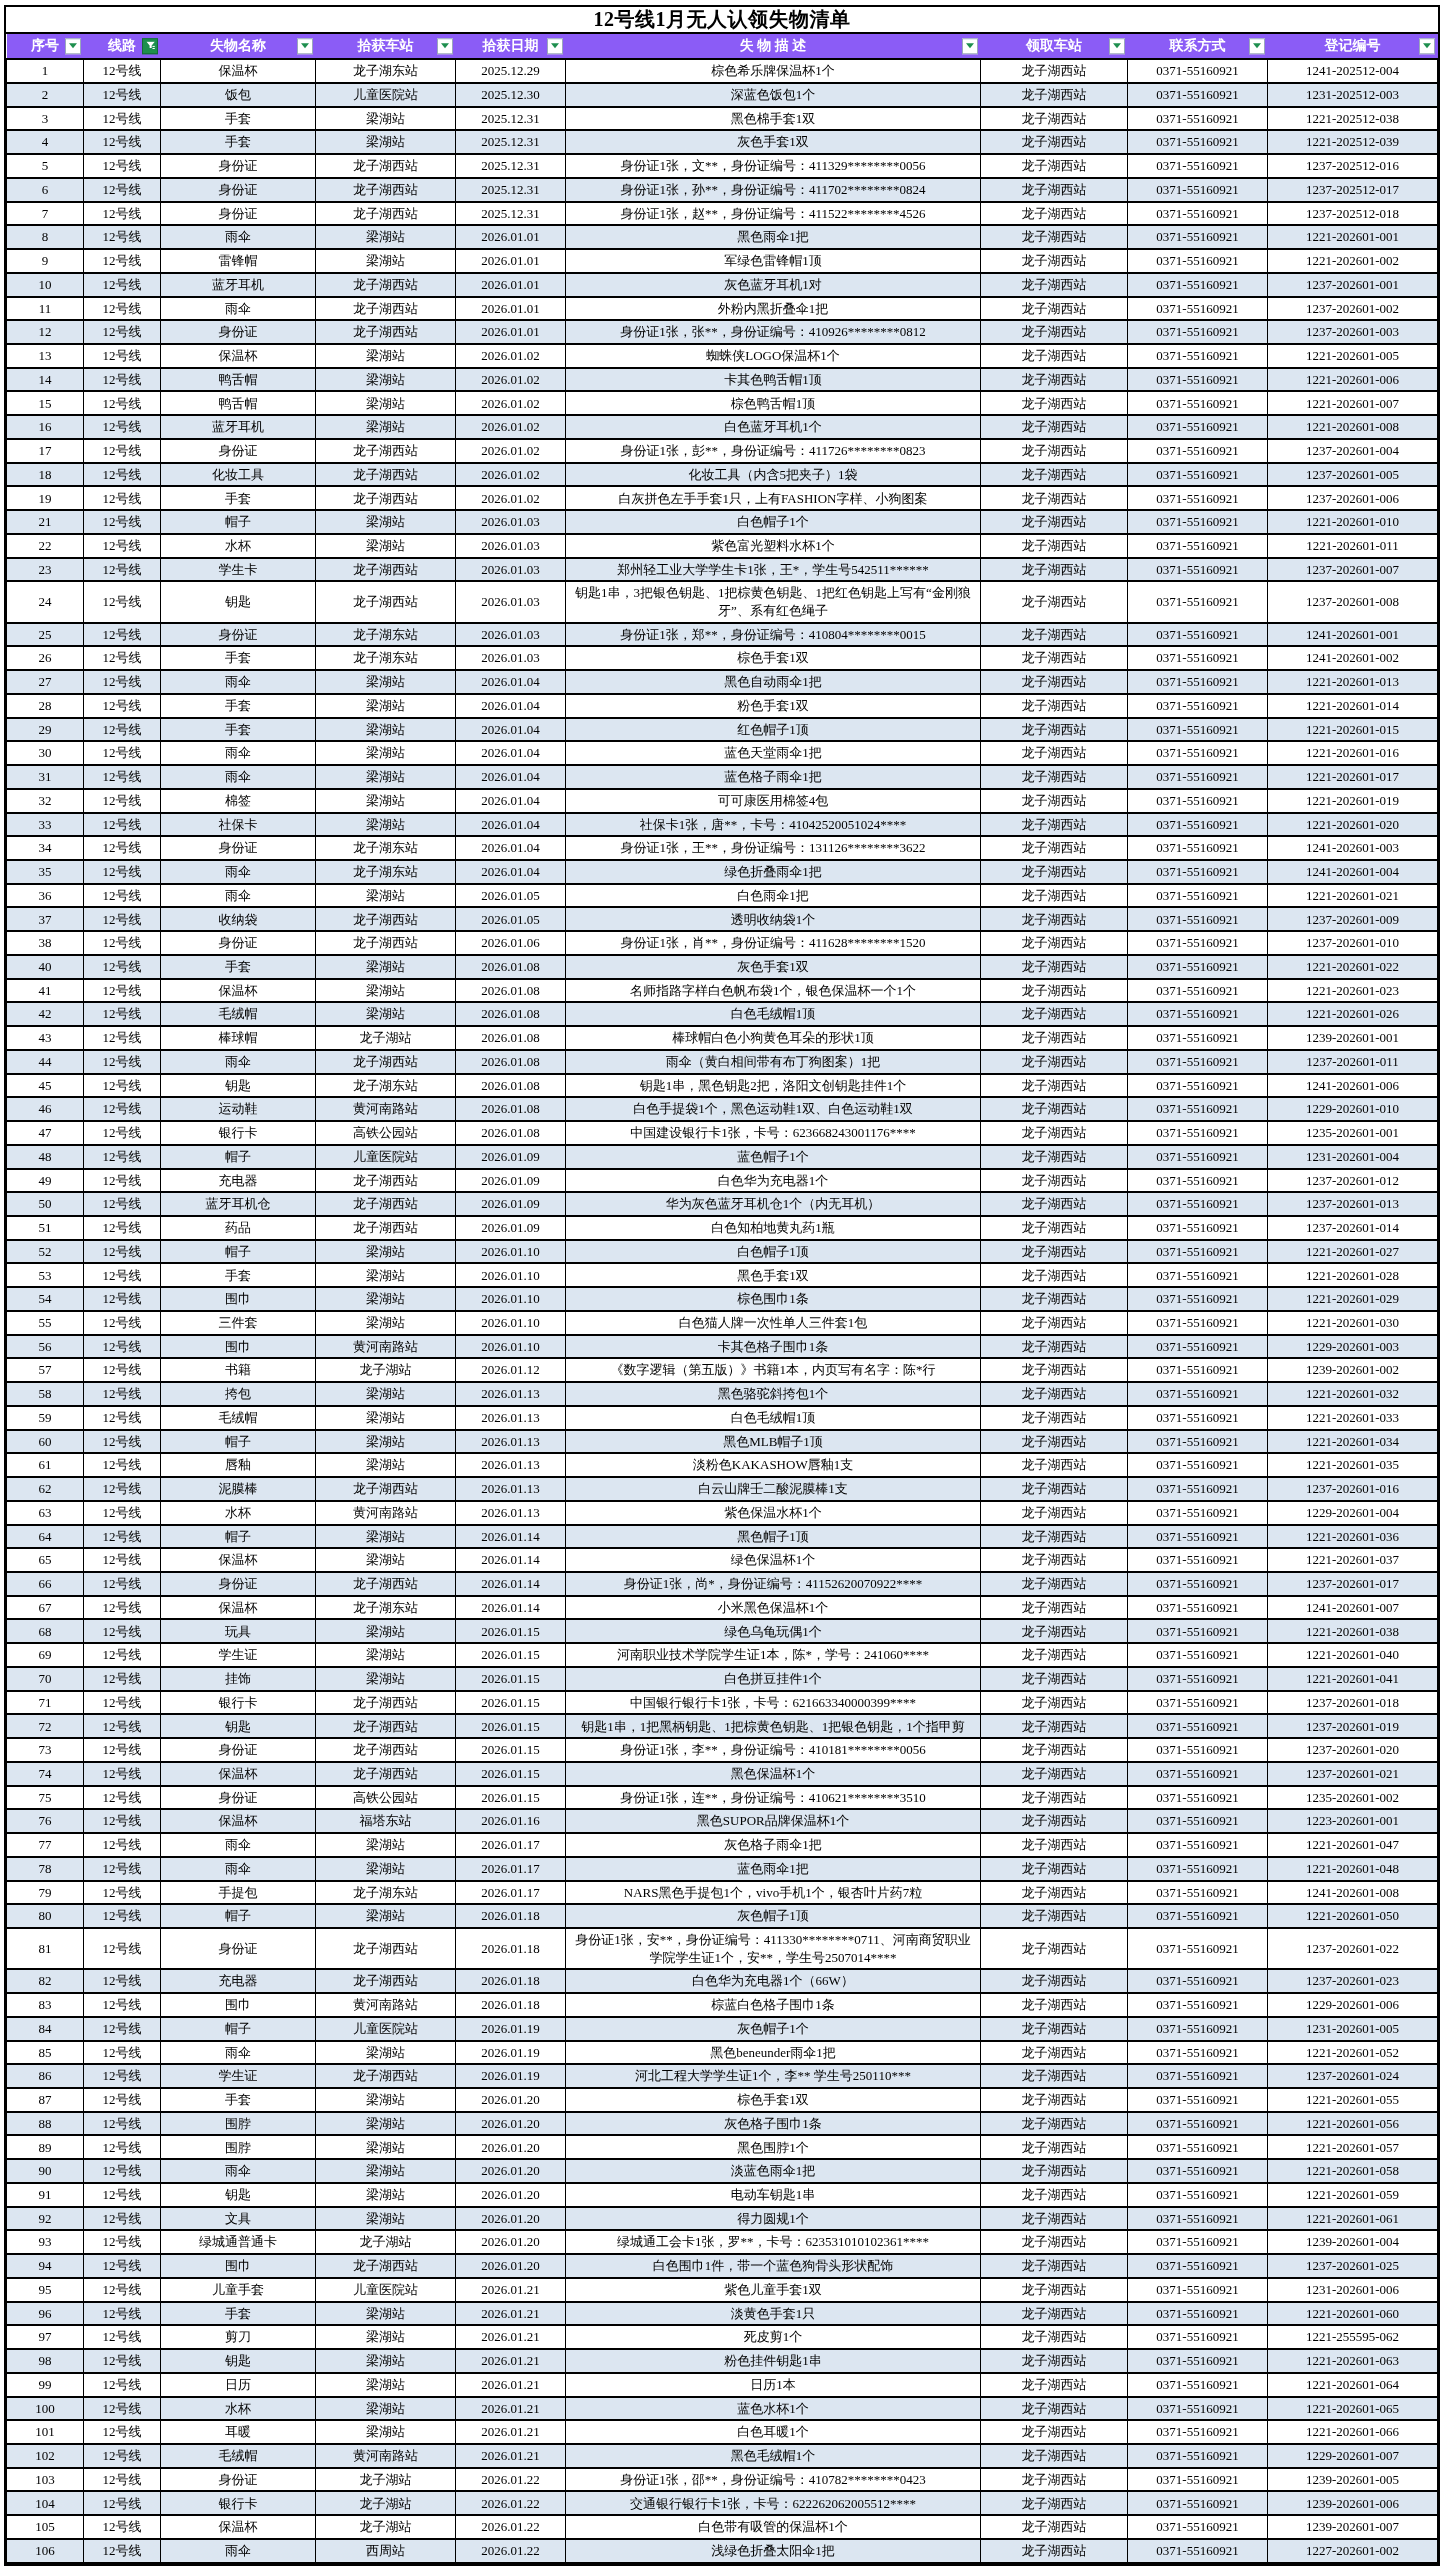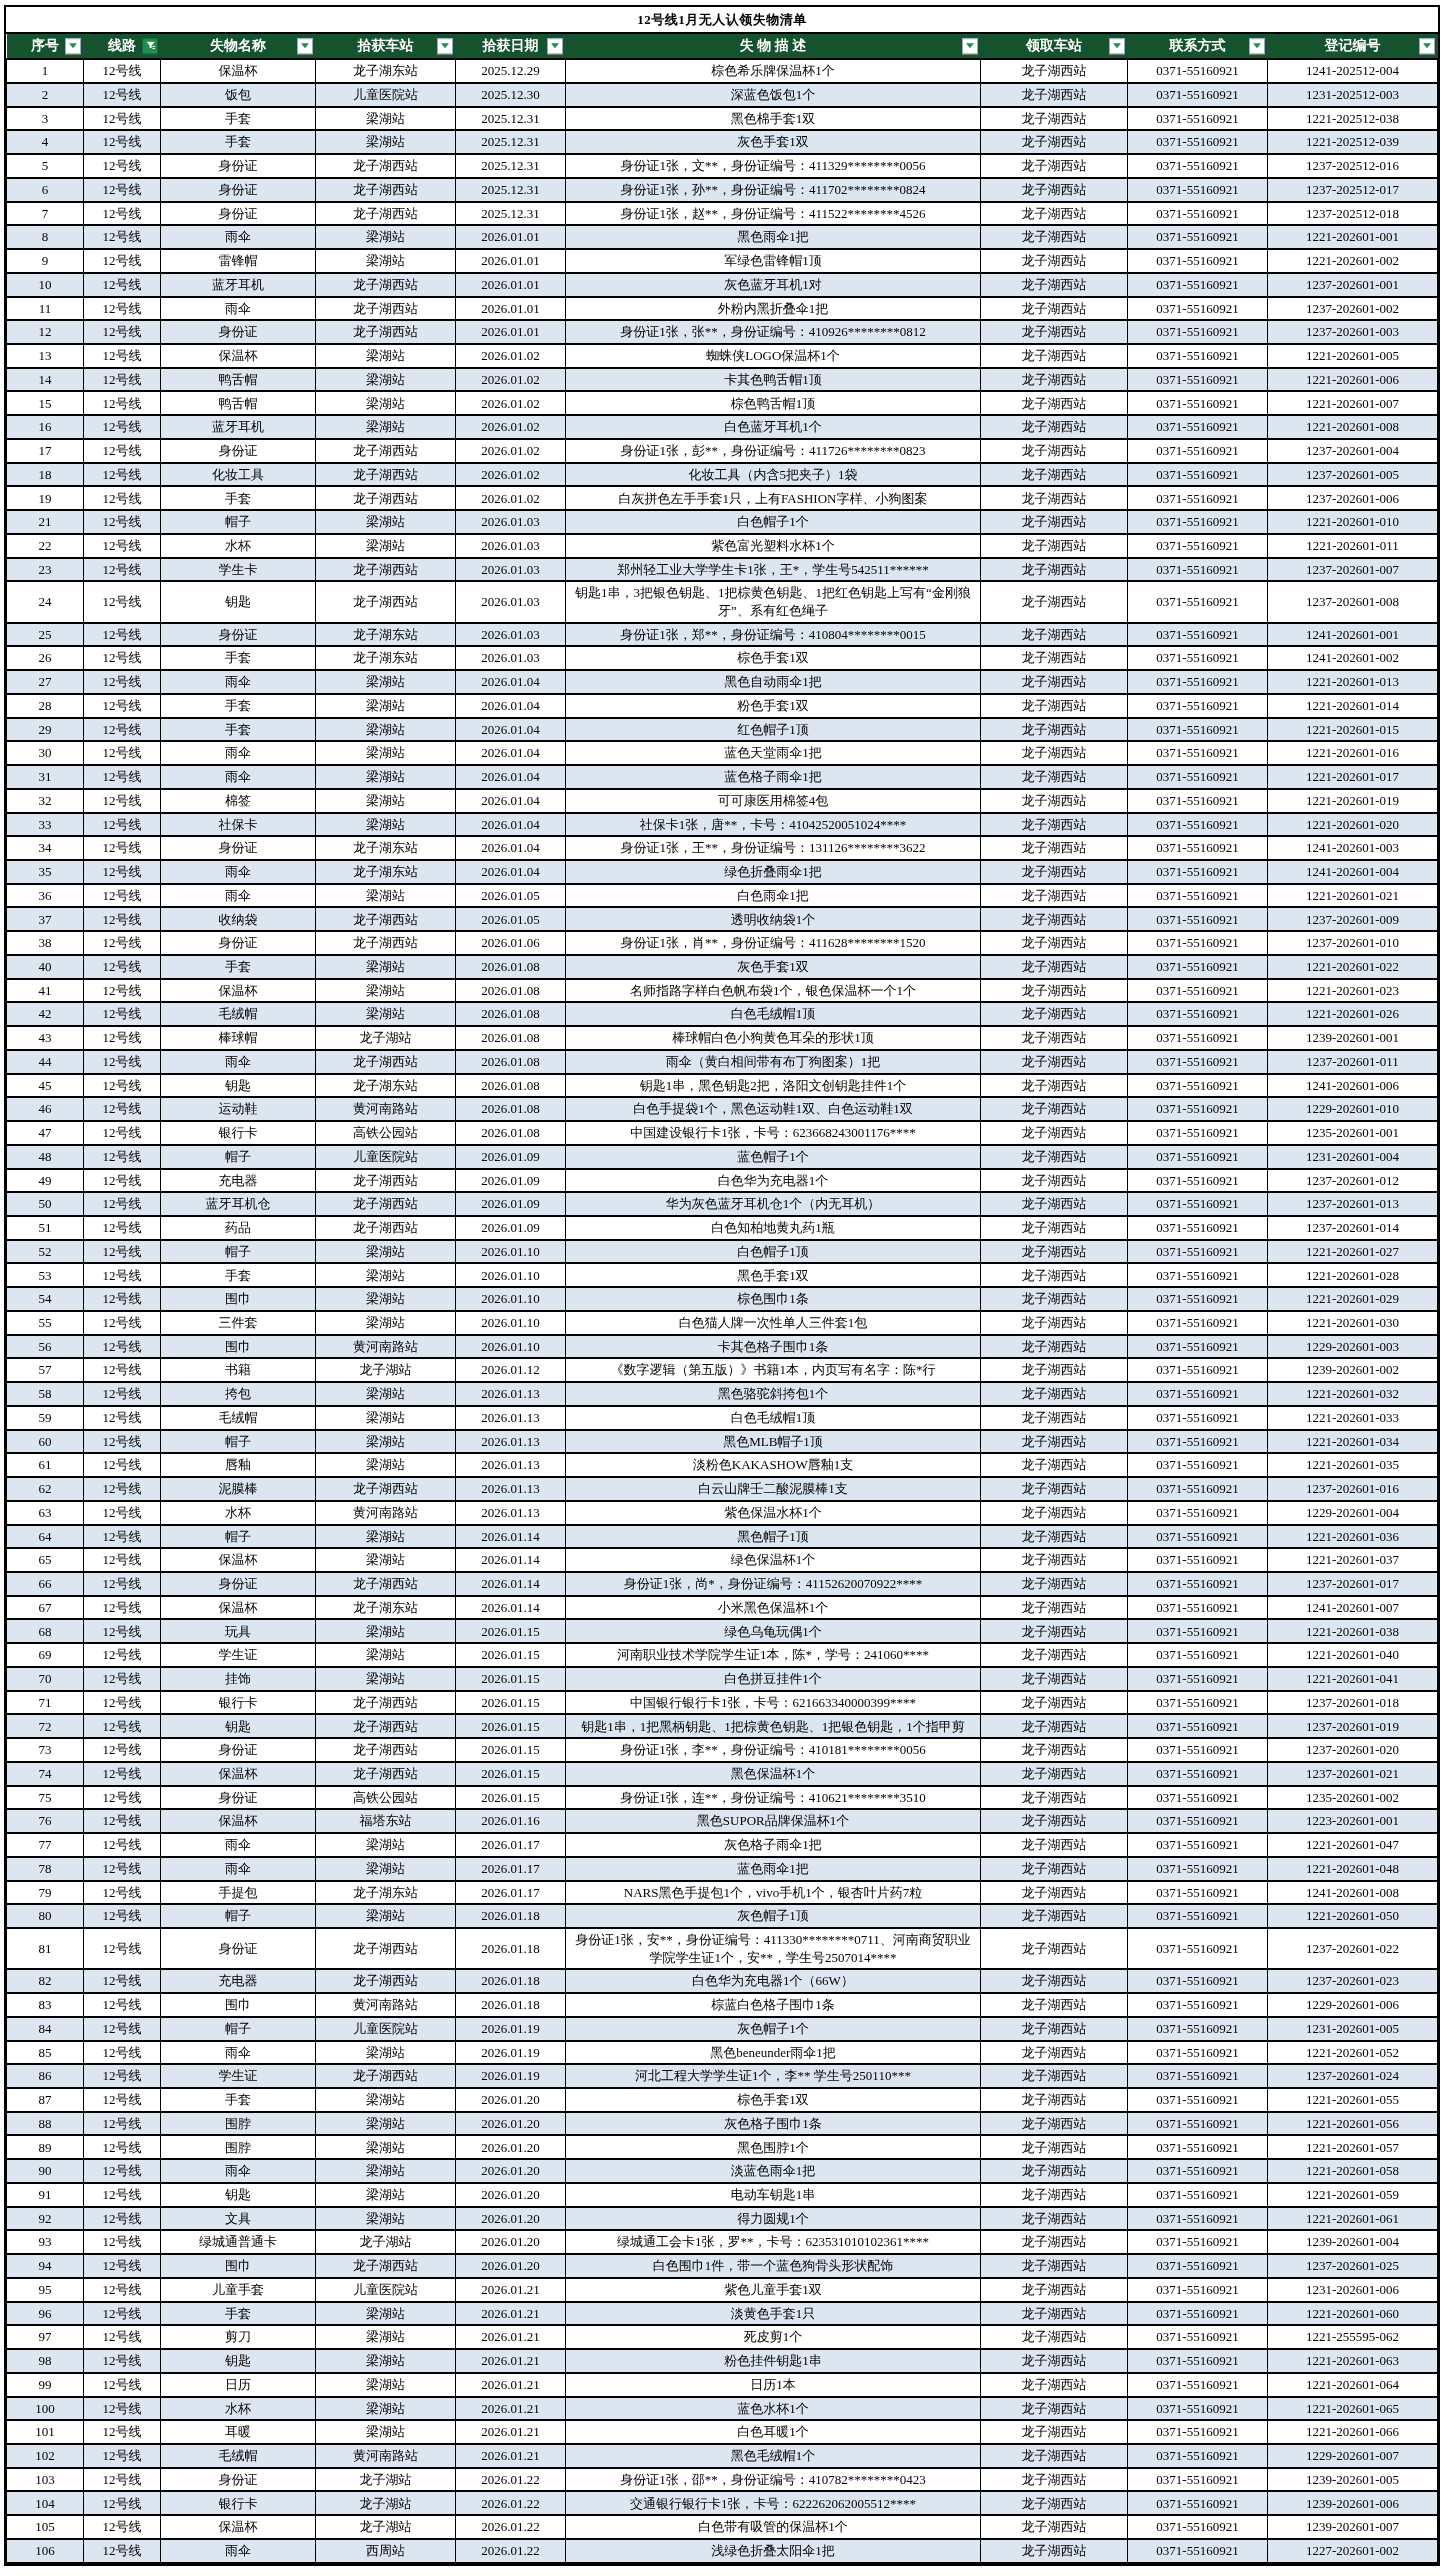--- a/index.html
+++ b/index.html
@@ -1,25 +1,25 @@
 <!DOCTYPE html>
 <html style="font-size:8.2px"><head>
 <meta charset="utf-8">
 <style>
   html,body{margin:0;padding:0;background:#ffffff;}
   body{width:1444px;font-family:"Liberation Serif","DejaVu Serif",serif;-webkit-font-smoothing:antialiased;}
   .sheet{width:1432px;margin:5.2px auto 7.2px auto;border:2.1px solid #000;}
   .title-bar{
     background:#ffffff;border-bottom:2.1px solid #000;
     height:25px;display:flex;align-items:center;justify-content:center;
-    font-size:13px;font-weight:bold;color:#000;letter-spacing:0.5px;
+    font-size:20px;font-weight:bold;color:#000;letter-spacing:0.5px;
   }
   table{border-collapse:collapse;table-layout:fixed;width:1432px;}
   thead th{
-    background:#14532d;color:#ffffff;font-weight:bold;font-size:14px;
+    background:#8b5cf6;color:#ffffff;font-weight:bold;font-size:14px;
     height:24px;position:relative;border-bottom:2.1px solid #000;
     padding:0;text-align:center;vertical-align:middle;white-space:nowrap;overflow:hidden;
   }
   .hdr-btn{
     position:absolute;right:2.6px;top:50%;transform:translateY(-50%);
     width:15.5px;height:15.5px;background:#ffffff;border:0.5px solid #9aa7bd;
     display:flex;align-items:center;justify-content:center;cursor:pointer;box-sizing:border-box;
   }
   .hdr-btn.funnel{background:#1E8F4E;border-color:#14693a;}
   .chev{width:0;height:0;border-left:4.1px solid transparent;border-right:4.1px solid transparent;border-top:5.7px solid #1E8F4E;display:block;}

